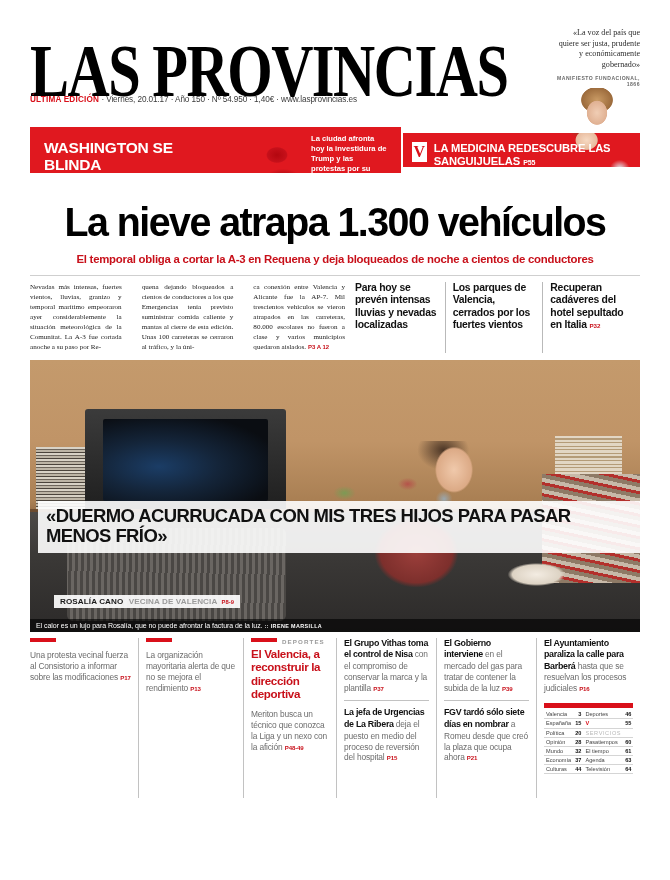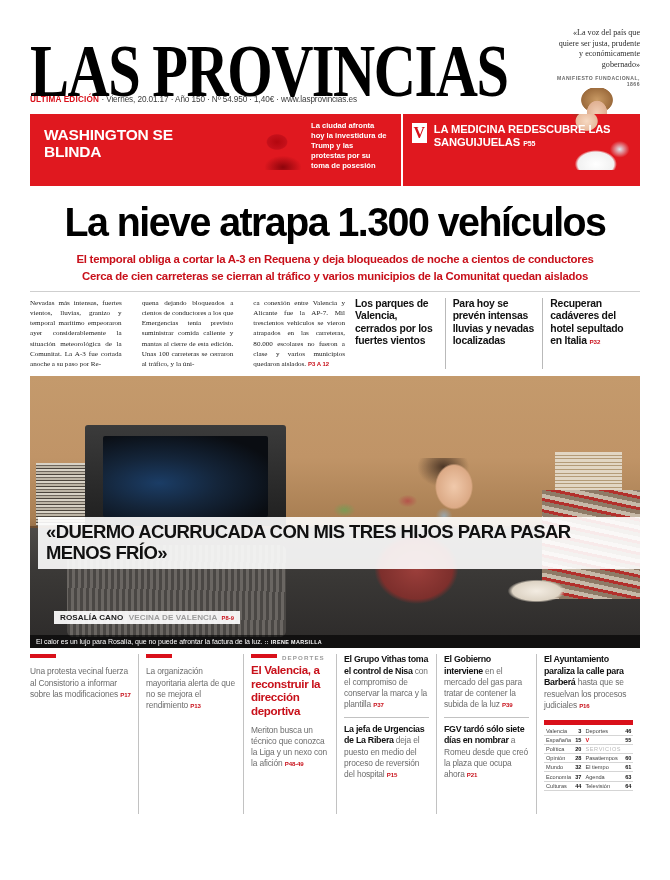--- a/index.html
+++ b/index.html
@@ -49,21 +49,21 @@
   .motto-photo {
     position:absolute; right:0; top:88px; width:86px; height:40px;
     background:
       radial-gradient(ellipse 17px 20px at 50% 62%, #f0cdb4 0%, #e0b193 58%, rgba(224,177,147,0) 62%),
       radial-gradient(ellipse 22px 18px at 50% 30%, #c99a64 0%, #9c6b3c 70%, rgba(156,107,60,0) 74%),
       linear-gradient(#ffffff,#ffffff);
     overflow:hidden;
   }
 
   
-  .toprow { display:flex; gap:2px; height:72px; margin-top:2px; }
+  .toprow { display:flex; gap:2px; height:72px; margin-top:2px;align-items:center; }
   .promo-left { flex:0 0 371px; background:#e0181f; position:relative; overflow:hidden; display:flex; }
   .promo-left .tx {
     position:relative; z-index:3; color:#fff; font-weight:bold;
     font-size:15.5px; line-height:1.12; letter-spacing:-0.2px;
     padding:12px 0 0 14px; width:160px;
   }
   .trumpimg {
     position:absolute; left:160px; top:0; width:150px; height:56px; z-index:2;
     background:
       radial-gradient(ellipse 16px 12px at 58% 50%, #b3070f 0%, #c6101a 60%, rgba(198,16,26,0) 68%),
@@ -263,38 +263,37 @@
       <div class="tx">
         <span>LA MEDICINA REDESCUBRE LAS SANGUIJUELAS</span>
         <span class="pg">P55</span>
       </div>
       <div class="nurseimg"></div>
     </div>
   </div>
 
   <div class="headline">La nieve atrapa 1.300 vehículos</div>
   <div class="sub1">El temporal obliga a cortar la A-3 en Requena y deja bloqueados de noche a cientos de conductores</div>
-  <div class="sub2">Cerca de cien carreteras se cierran al tráfico y varios municipios de la Comunitat quedan aislados</div>
   <div class="rulesoft"></div>
 
   <div class="band">
     <div class="lead">
       <div class="col">Nevadas más intensas, fuertes vientos, lluvias, granizo y temporal marítimo empeoraron ayer considerablemente la situación meteorológica de la Comunitat. La A-3 fue cortada anoche a su paso por Re-</div>
       <div class="col">quena dejando bloqueados a cientos de conductores a los que Emergencias tenía previsto suministrar comida caliente y mantas al cierre de esta edición. Unas 100 carreteras se cerraron al tráfico, y la úni-</div>
       <div class="col">
         <span>ca conexión entre Valencia y Alicante fue la AP-7. Mil trescientos vehículos se vieron atrapados en las carreteras, 80.000 escolares no fueron a clase y varios municipios quedaron aislados.</span>
         <span class="pg">P3 A 12</span>
       </div>
     </div>
     <div class="sidehead">
       <div class="sh">
+        <span>Para hoy se prevén intensas lluvias y nevadas localizadas</span>
+      </div>
+      <div class="sh">
         <span>Los parques de Valencia, cerrados por los fuertes vientos</span>
-      </div>
-      <div class="sh">
-        <span>Para hoy se prevén intensas lluvias y nevadas localizadas</span>
       </div>
       <div class="sh">
         <span>Recuperan cadáveres del hotel sepultado en Italia</span>
         <span class="pg">P32</span>
       </div>
     </div>
   </div>
 
   <div class="photo">
     <div class="ph-wall"></div>

